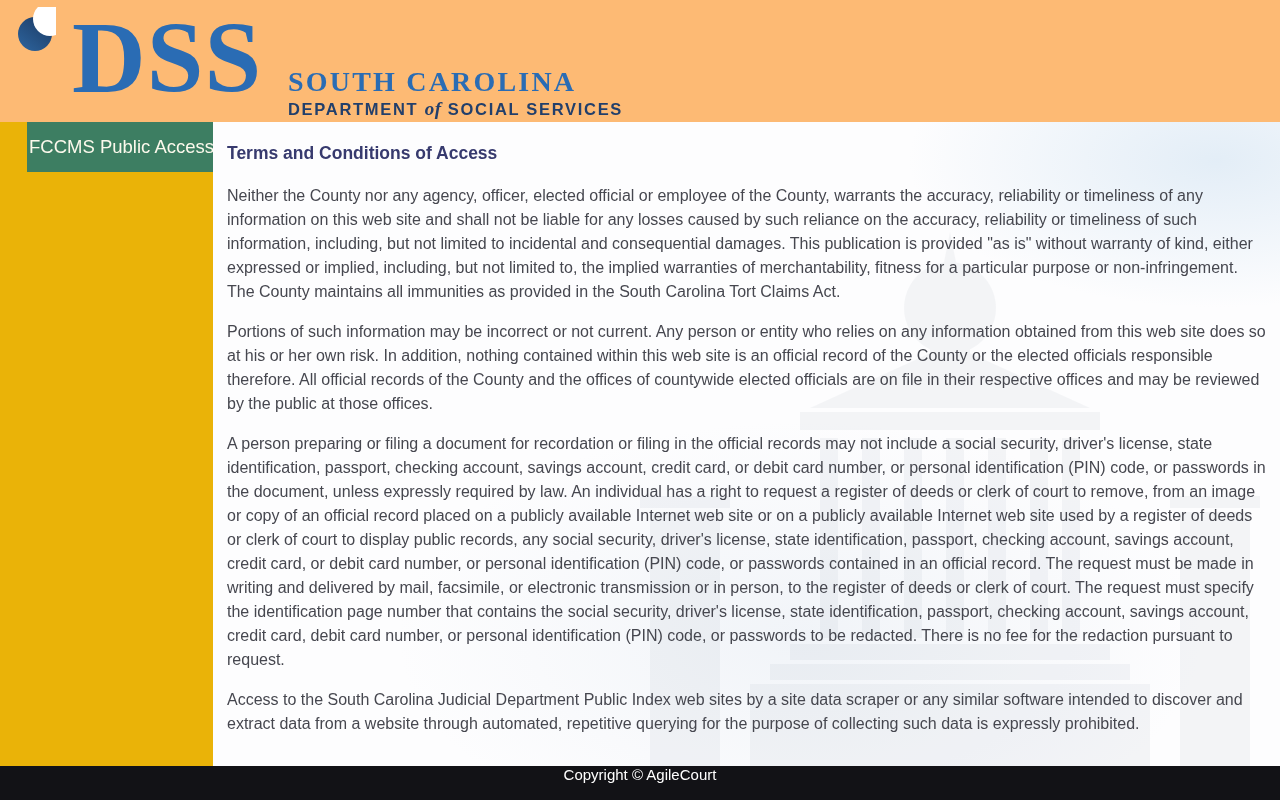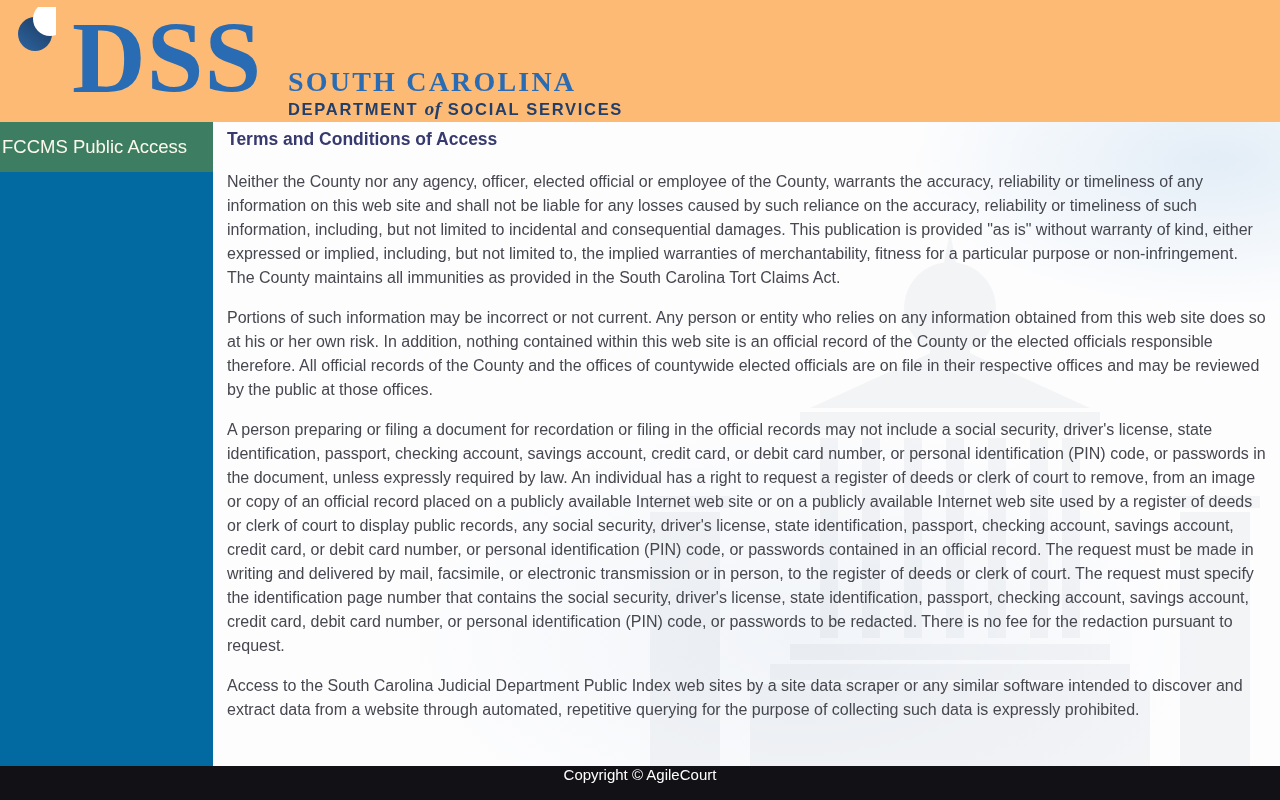--- a/index.html
+++ b/index.html
@@ -54,23 +54,24 @@
     font-size: 19px;
     letter-spacing: 0.5px;
   }
 
   
   .body-row { flex: 1 1 auto; display: flex; min-height: 0; }
 
   .sidebar {
     flex: 0 0 213px;
     width: 213px;
-    background: #0369a1;
+    background: #eab308;
     display: flex;
     flex-direction: column;
+    padding-left: 27px;
   }
   .sidebar-title {
     height: 50px;
     background: #3d7e62;
     color: #fcf9ec;
     font-size: 18.5px;
     display: flex;
     align-items: center;
     padding-left: 2px;
     white-space: nowrap;
@@ -92,21 +93,21 @@
     position: absolute;
     right: 10px;
     bottom: -6px;
     opacity: 0.055;
     pointer-events: none;
   }
   .content h1 {
     font-size: 17.5px;
     font-weight: bold;
     color: #373a6e;
-    margin: 2px 0 20px 0;
+    margin: 16px 0 20px 0;
     position: relative;
   }
   .content p {
     font-size: 16px;
     line-height: 24px;
     color: #46474f;
     margin: 0 0 16px 0;
     position: relative;
   }
 

